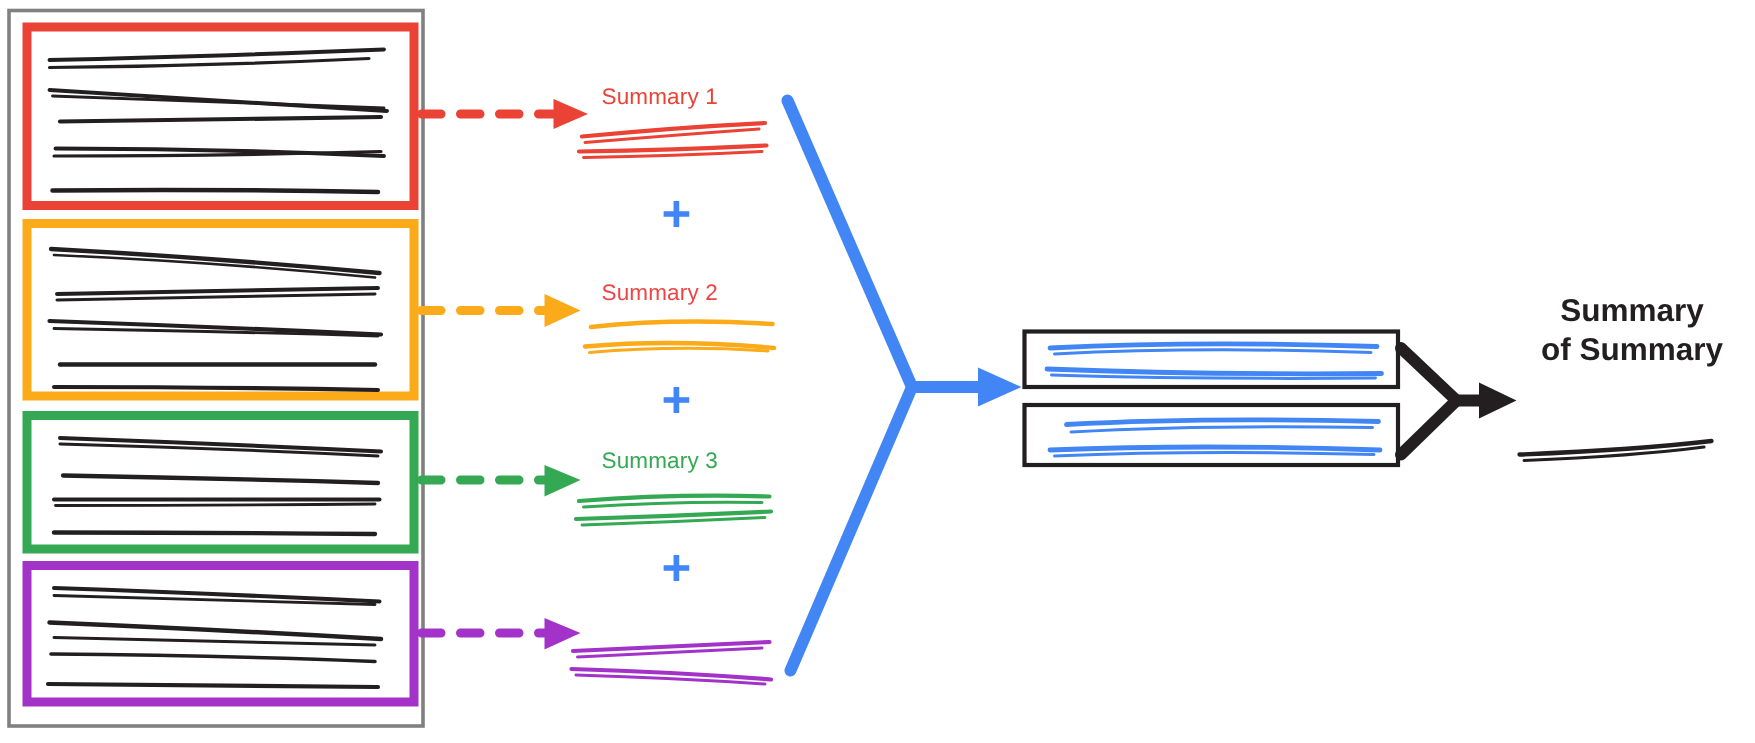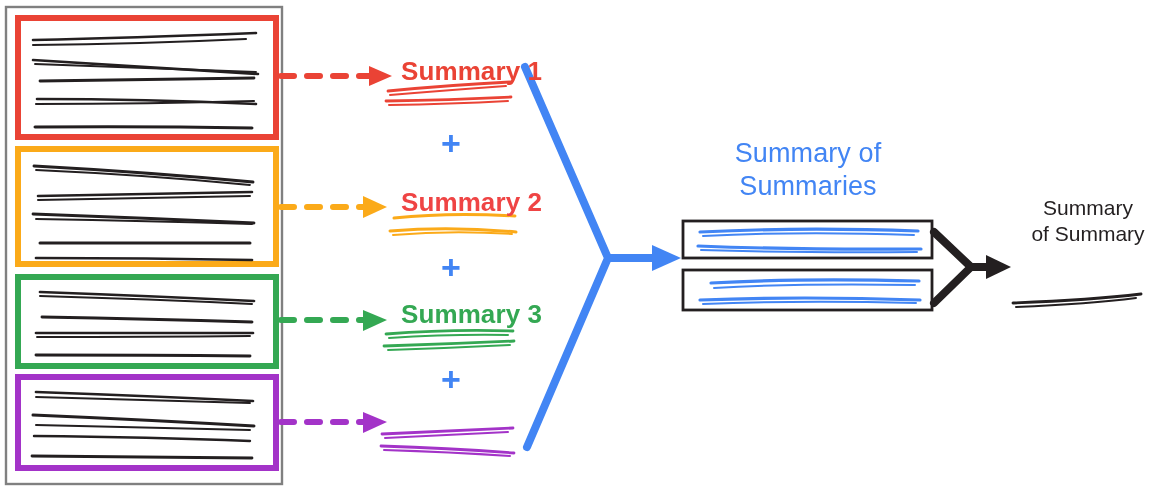--- a/index.html
+++ b/index.html
@@ -24,34 +24,34 @@
     width: 1170px;
     height: 495px;
   }
   .label-text {
     position: absolute;
     font-family: "Liberation Sans", sans-serif;
     white-space: nowrap;
     line-height: 1.08;
   }
   .summary-label {
-    font-size: 26px;
-    font-weight: 700;
+    font-size: 15px;
+    font-weight: 400;
     letter-spacing: 0.1px;
   }
   .sos-title {
     font-size: 27px;
     font-weight: 400;
     text-align: center;
     line-height: 1.22;
     letter-spacing: 0.1px;
   }
   .final-title {
     font-size: 21px;
-    font-weight: 400;
+    font-weight: 700;
     text-align: center;
     line-height: 1.26;
     color: #231f20;
   }
   .plus-sign {
     position: absolute;
     font-size: 34px;
     font-weight: 700;
     line-height: 1;
   }
@@ -205,23 +205,19 @@
 
   <div class="label-text summary-label" style="left:401px; top:300px; color:#34A853;text-align:right;">Summary 3</div>
 
 
   <div class="plus-sign" style="left:441px; top:126px; color:#4285F4;">+</div>
 
   <div class="plus-sign" style="left:441px; top:250px; color:#4285F4;">+</div>
 
   <div class="plus-sign" style="left:441px; top:362px; color:#4285F4;">+</div>
 
-  <div class="label-text sos-title" style="left:683px; top:137px; width:250px; color:#4285F4;">
-    <div>Summary of</div>
-    <div>Summaries</div>
-  </div>
 
   <div class="label-text final-title" style="left:1018px; top:195px; width:140px;">
     <div>Summary</div>
     <div>of Summary</div>
   </div>
 
 </div>
 
 </body></html>

